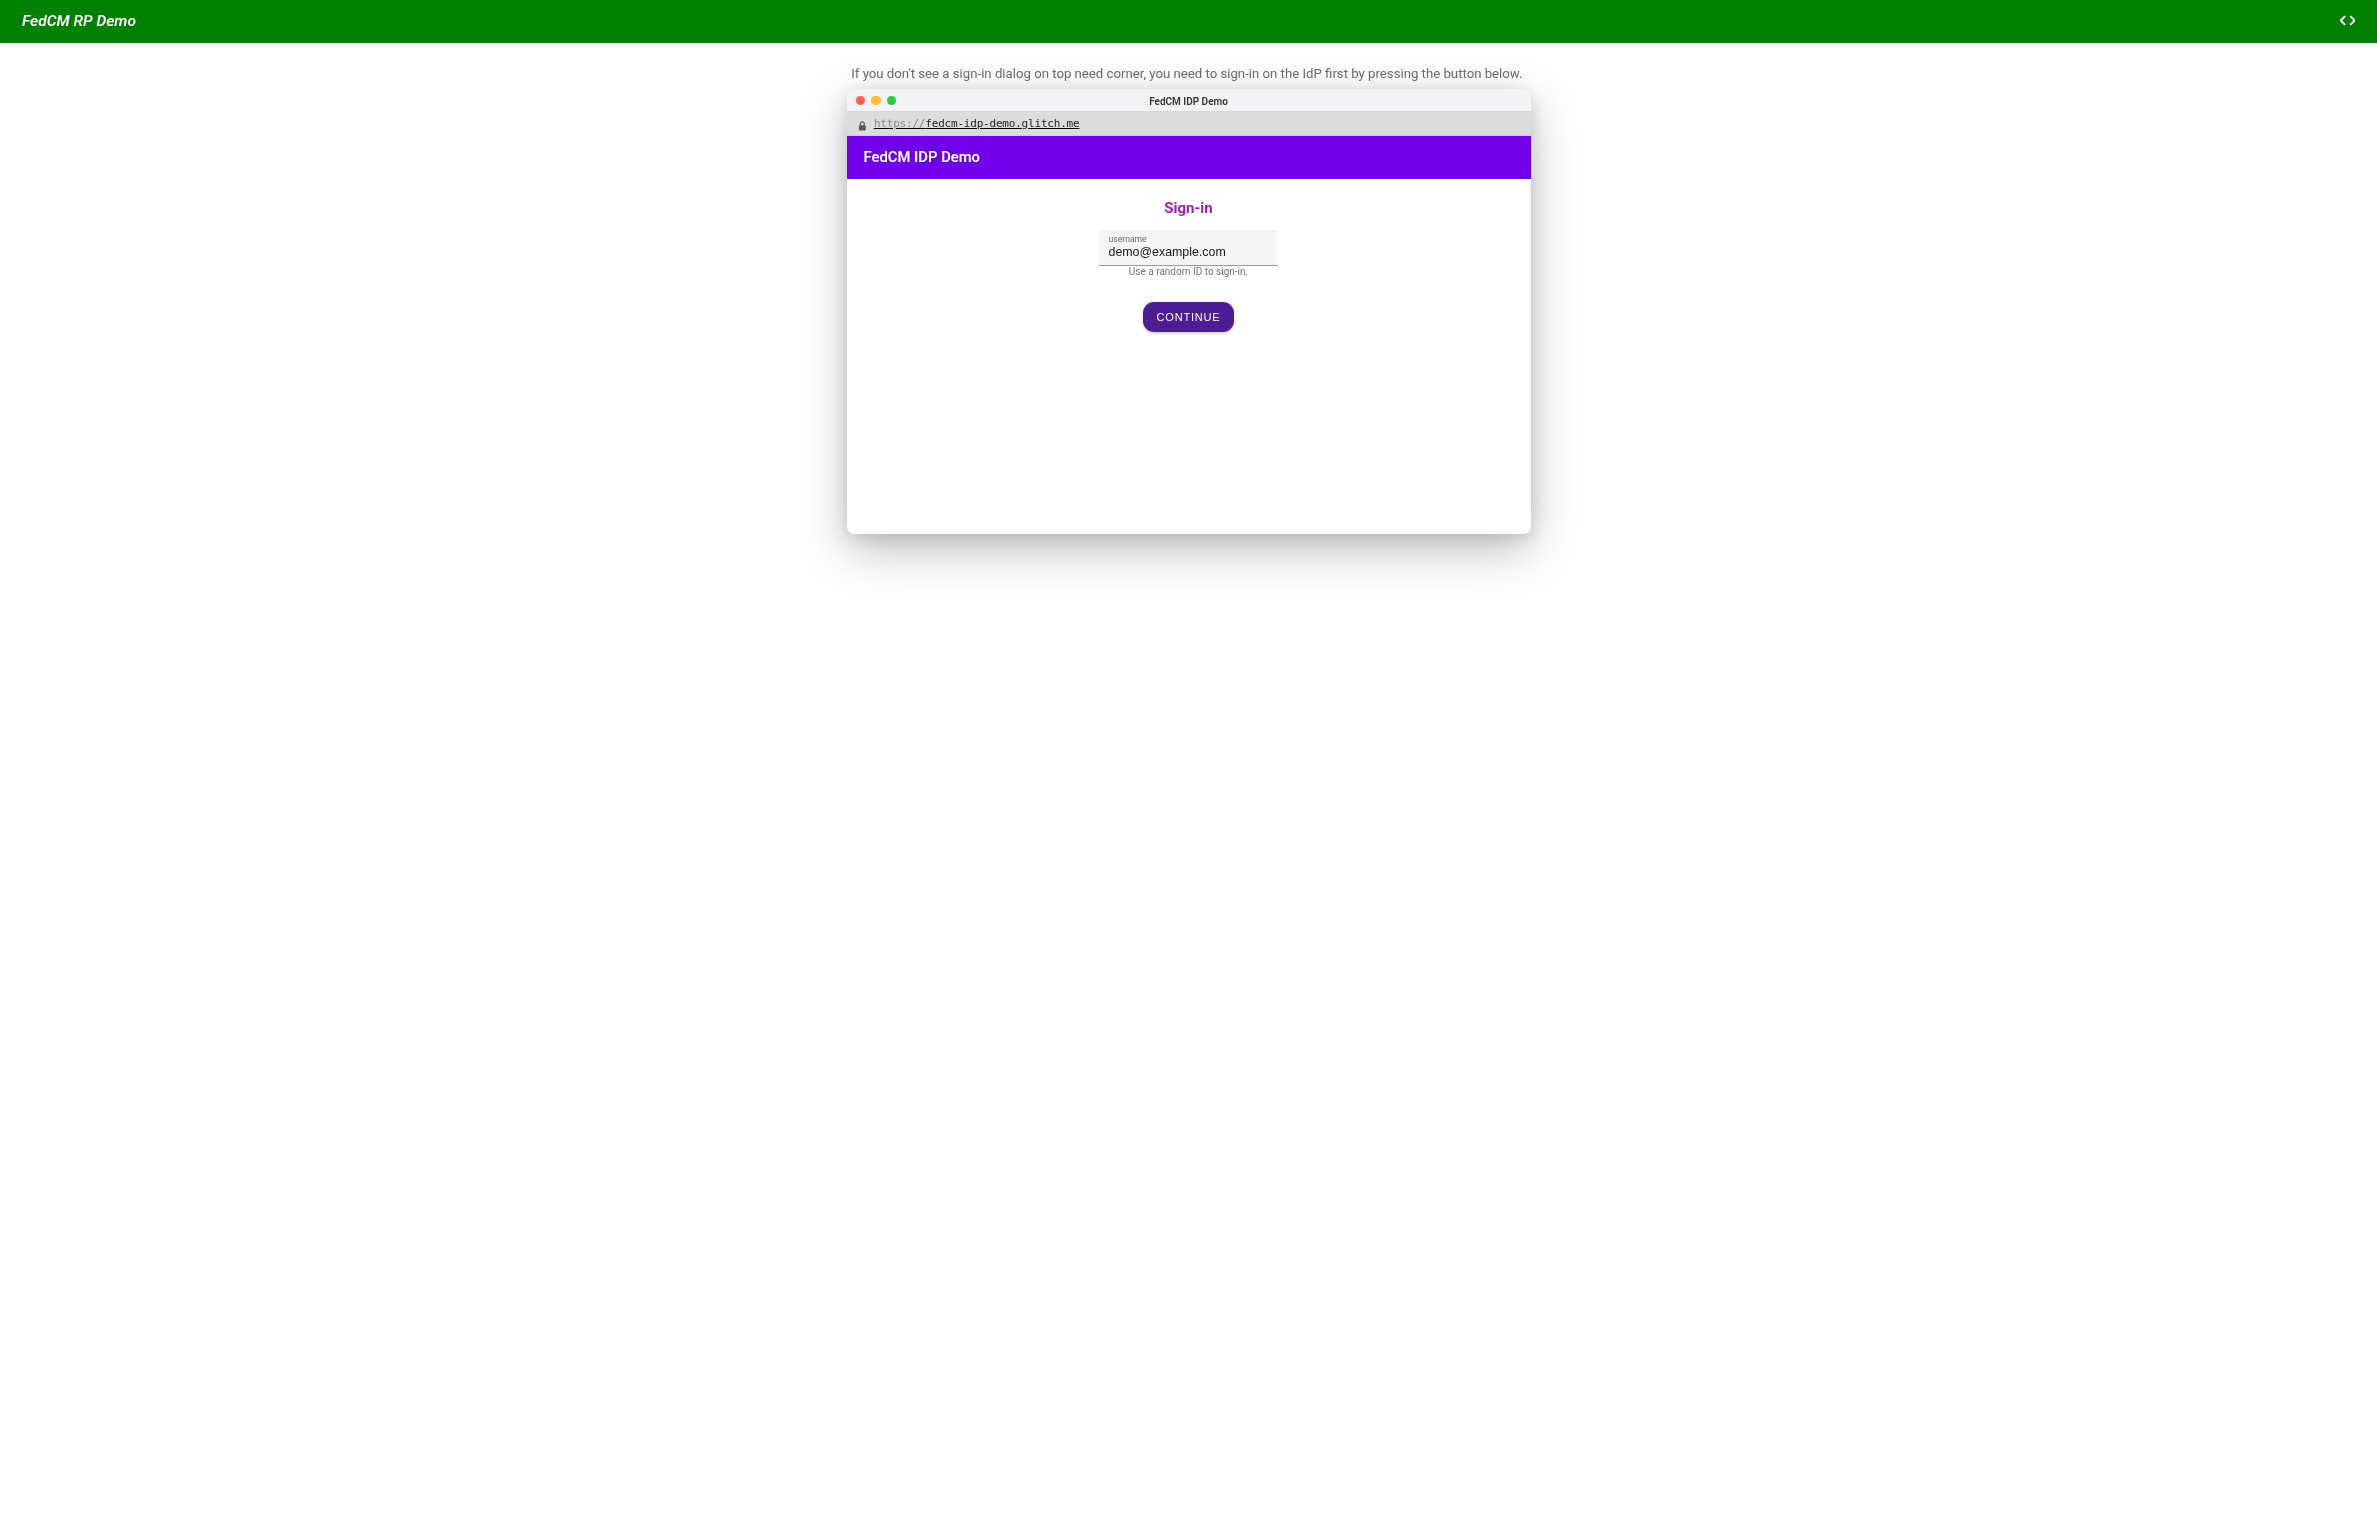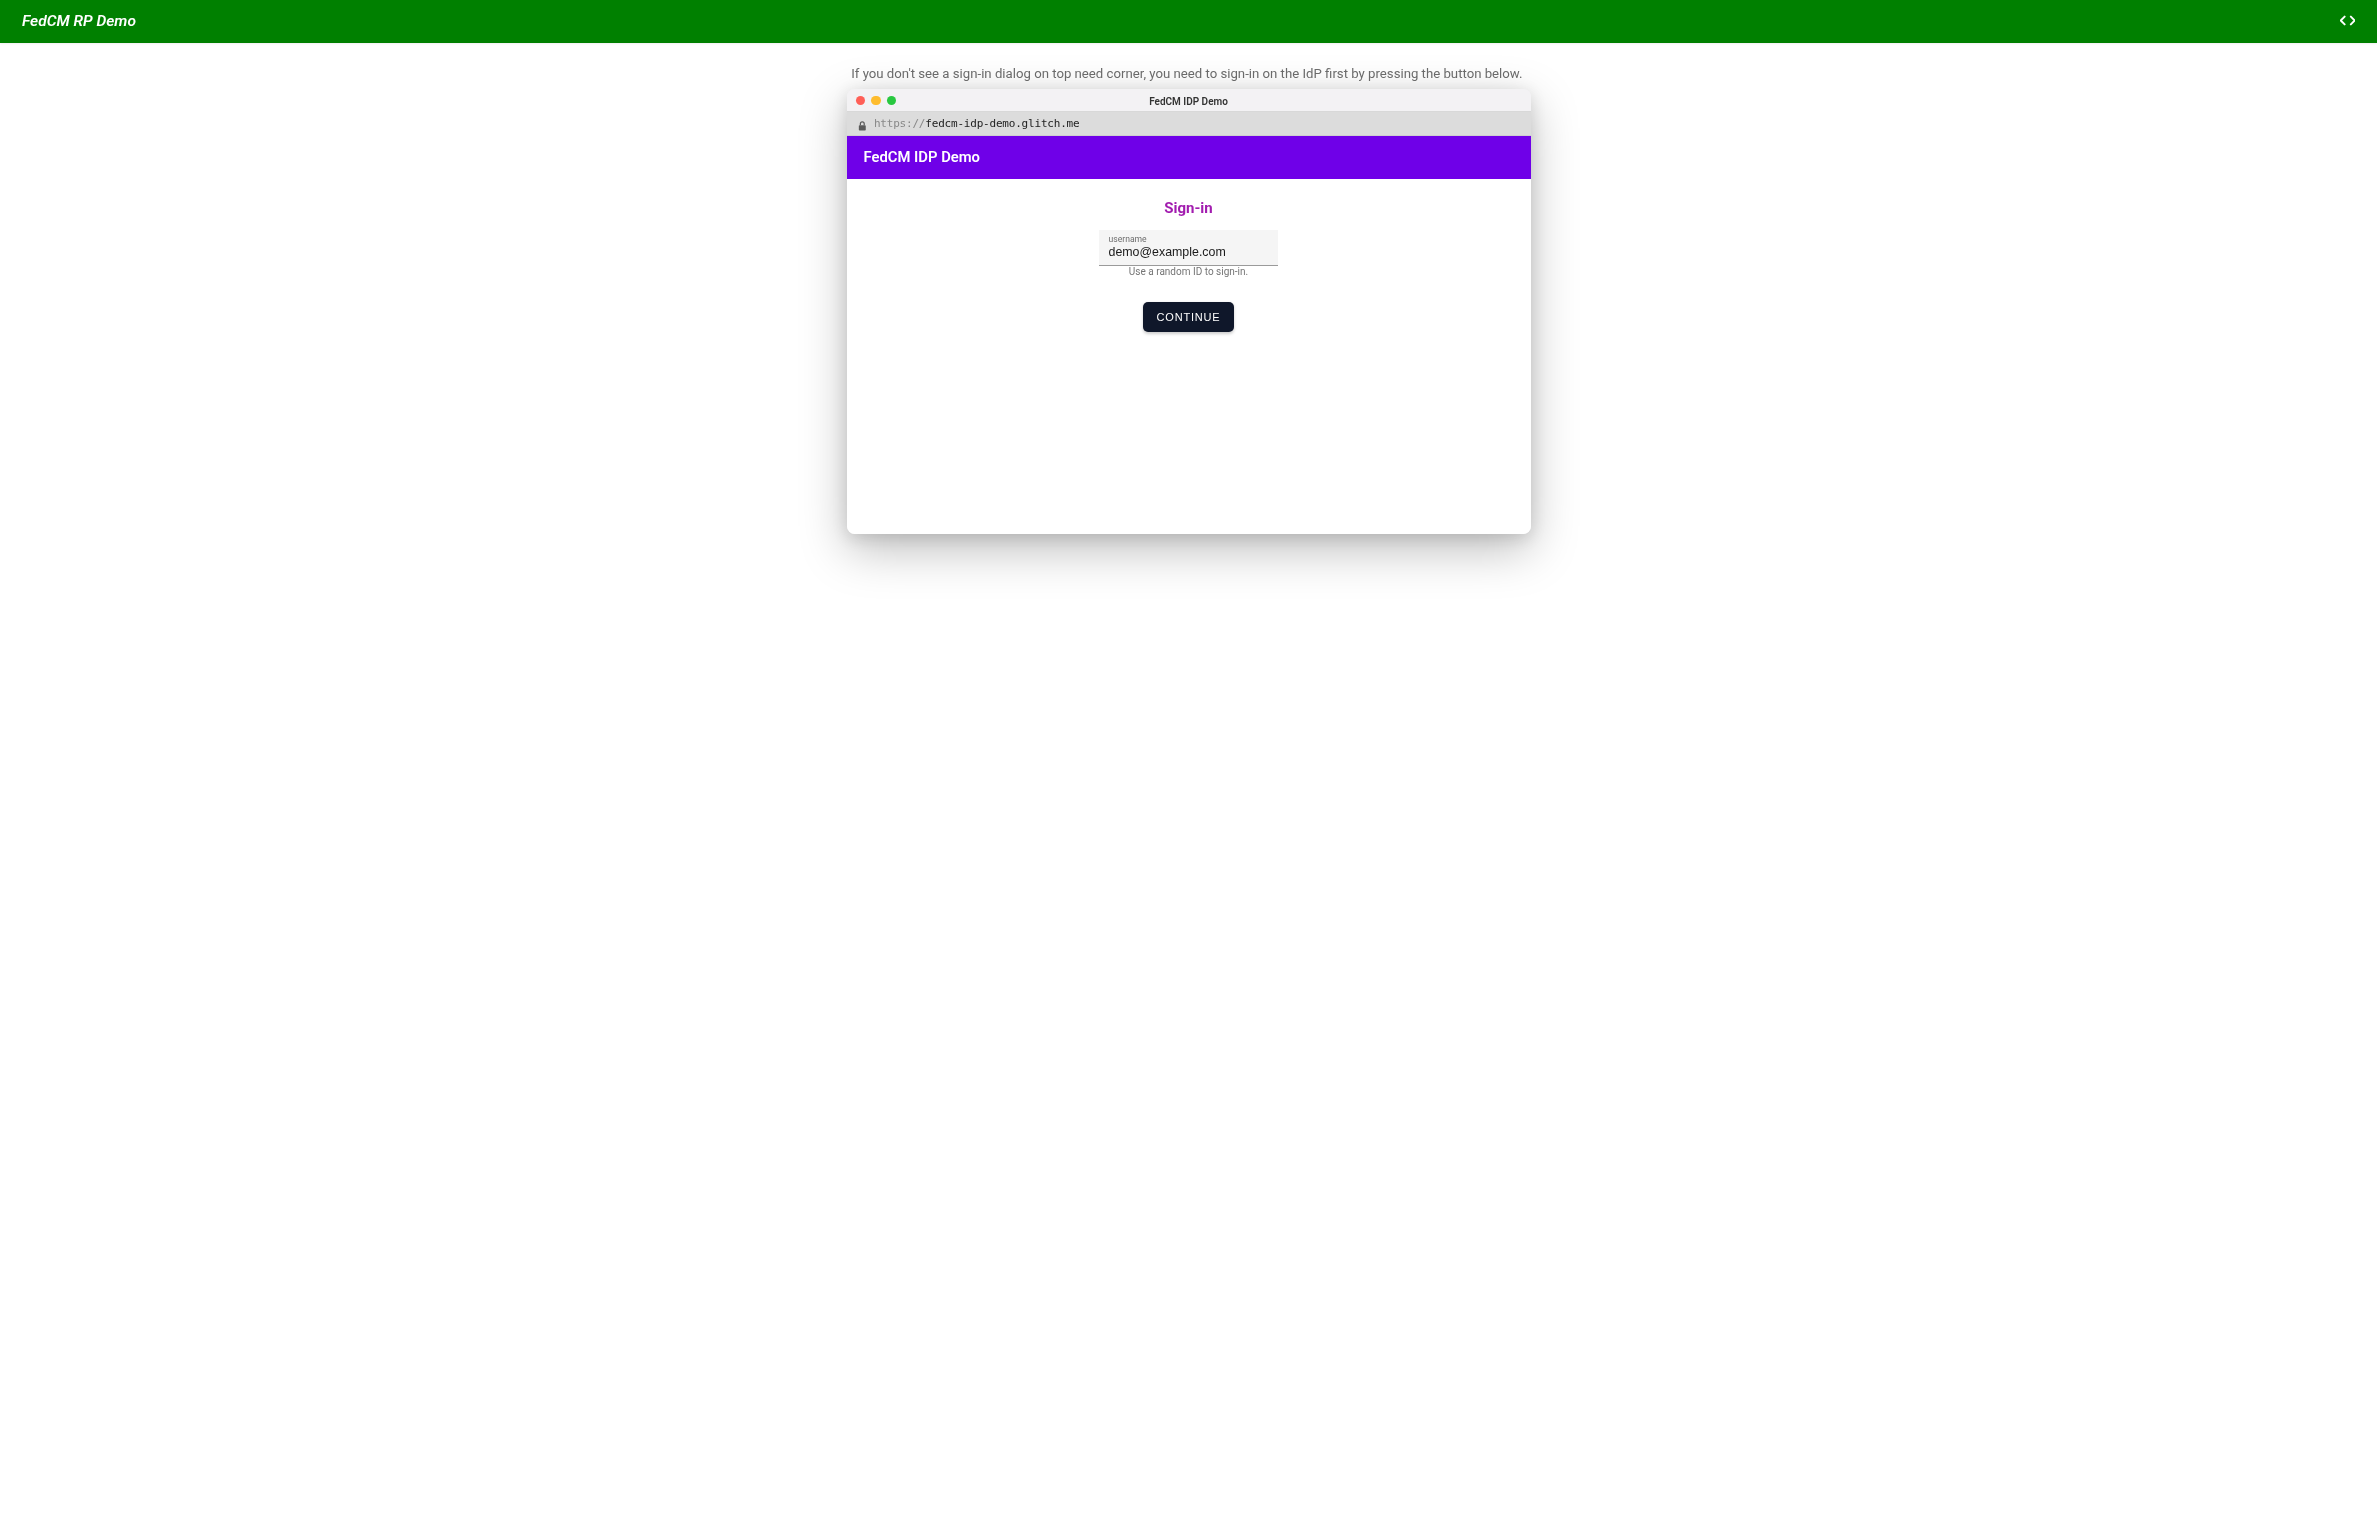--- a/index.html
+++ b/index.html
@@ -102,20 +102,21 @@
       padding: 1.6px 0;
     }
     
     .url-bar {
       background: #dcdcdc;
       padding: 4.7px 11px;
       display: flex;
       align-items: center;
       gap: 7.8px;
       border-bottom: 0.8px solid #cfcfcf;
+      text-decoration: underline;
     }
     
     .lock-icon {
       width: 8.6px;
       height: 10px;
     }
     
     .url-text {
       font-size: 11px;
       color: #555;
@@ -173,28 +174,28 @@
       padding-top: 0.8px;
     }
     
     .hint-text {
       font-size: 10px;
       color: #757575;
       margin-bottom: 25px;
     }
     
     .continue-btn {
-      background: #0f172a;
+      background: #4c1d95;
       color: white;
       border: none;
       padding: 8.6px 14px;
       font-size: 11px;
       font-weight: 500;
       letter-spacing: 0.8px;
-      border-radius: 5px;
+      border-radius: 11px;
       cursor: pointer;
       box-shadow: 0 1.6px 3.1px rgba(0,0,0,0.2);
     }
   </style>
 </head>
 <body>
 
 <div class="top-bar">
   <div class="top-bar-title">FedCM RP Demo</div>
   <div class="top-bar-icon">

